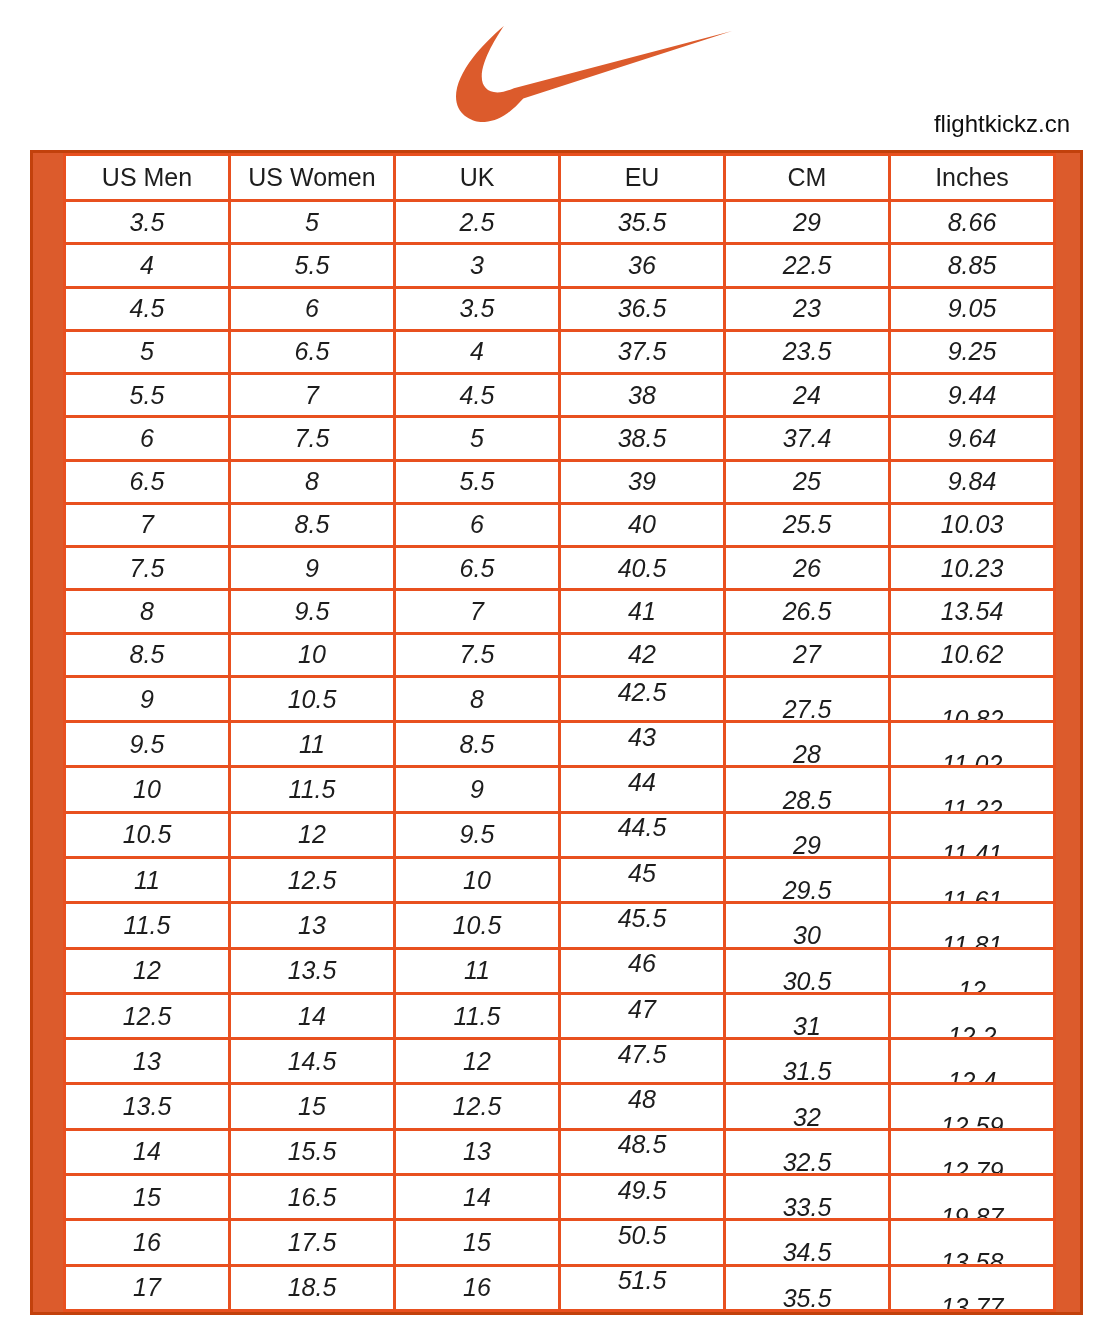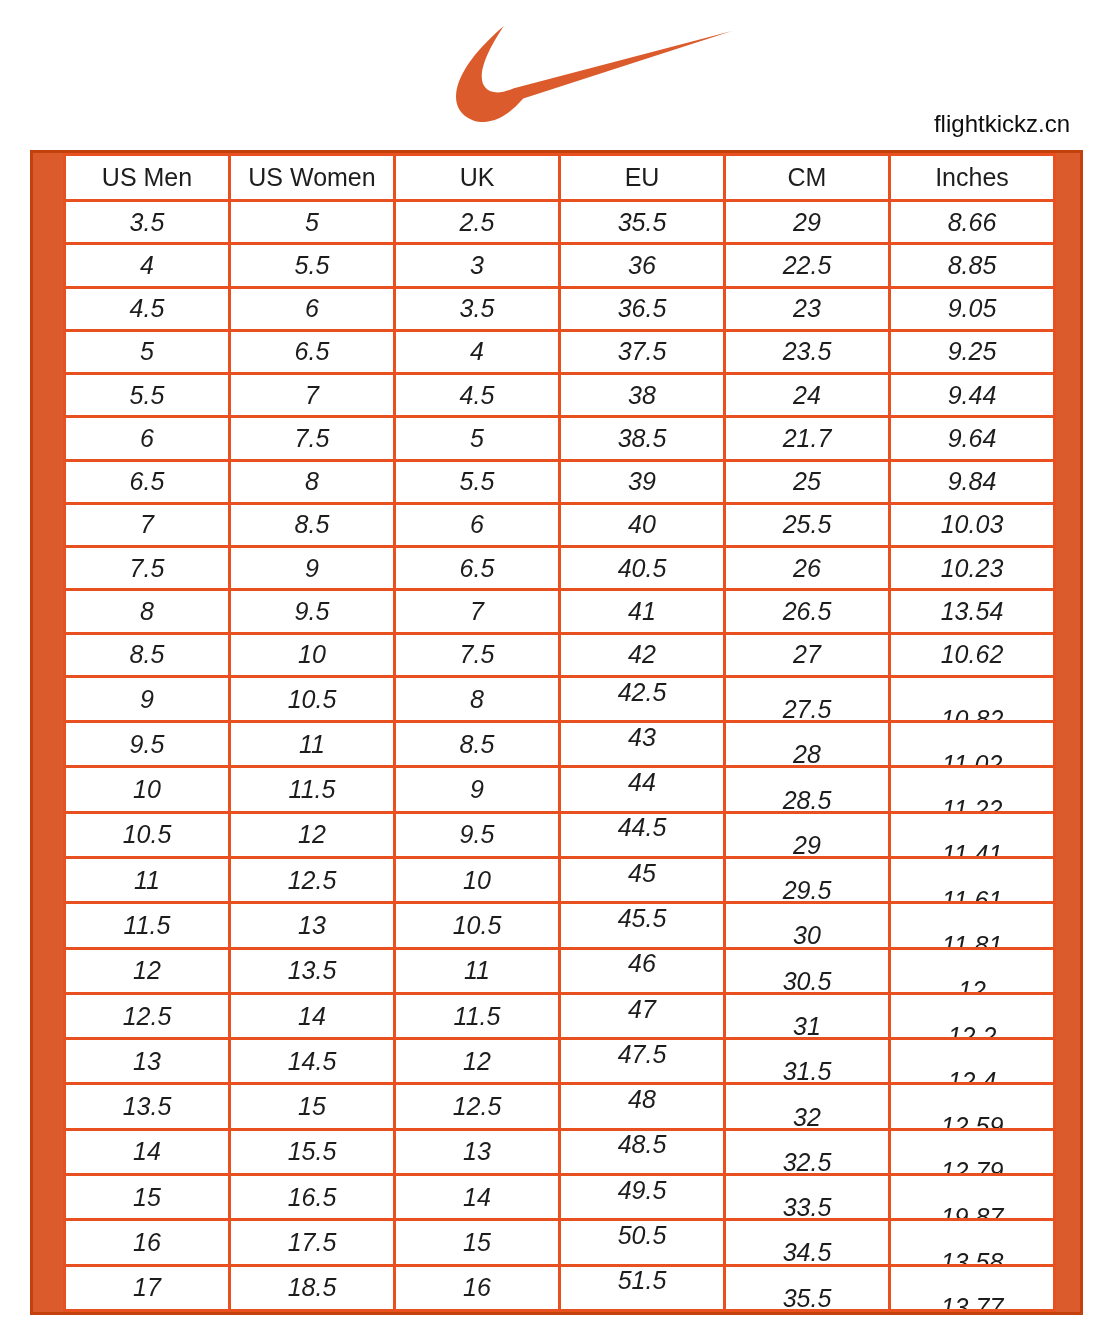--- a/index.html
+++ b/index.html
@@ -104,21 +104,21 @@
           <td><span>4.5</span></td>
           <td><span>38</span></td>
           <td><span>24</span></td>
           <td><span>9.44</span></td>
         </tr>
         <tr>
           <td><span>6</span></td>
           <td><span>7.5</span></td>
           <td><span>5</span></td>
           <td><span>38.5</span></td>
-          <td><span>21.7</span></td>
+          <td><span>37.4</span></td>
           <td><span>9.64</span></td>
         </tr>
         <tr>
           <td><span>6.5</span></td>
           <td><span>8</span></td>
           <td><span>5.5</span></td>
           <td><span>39</span></td>
           <td><span>25</span></td>
           <td><span>9.84</span></td>
         </tr>

